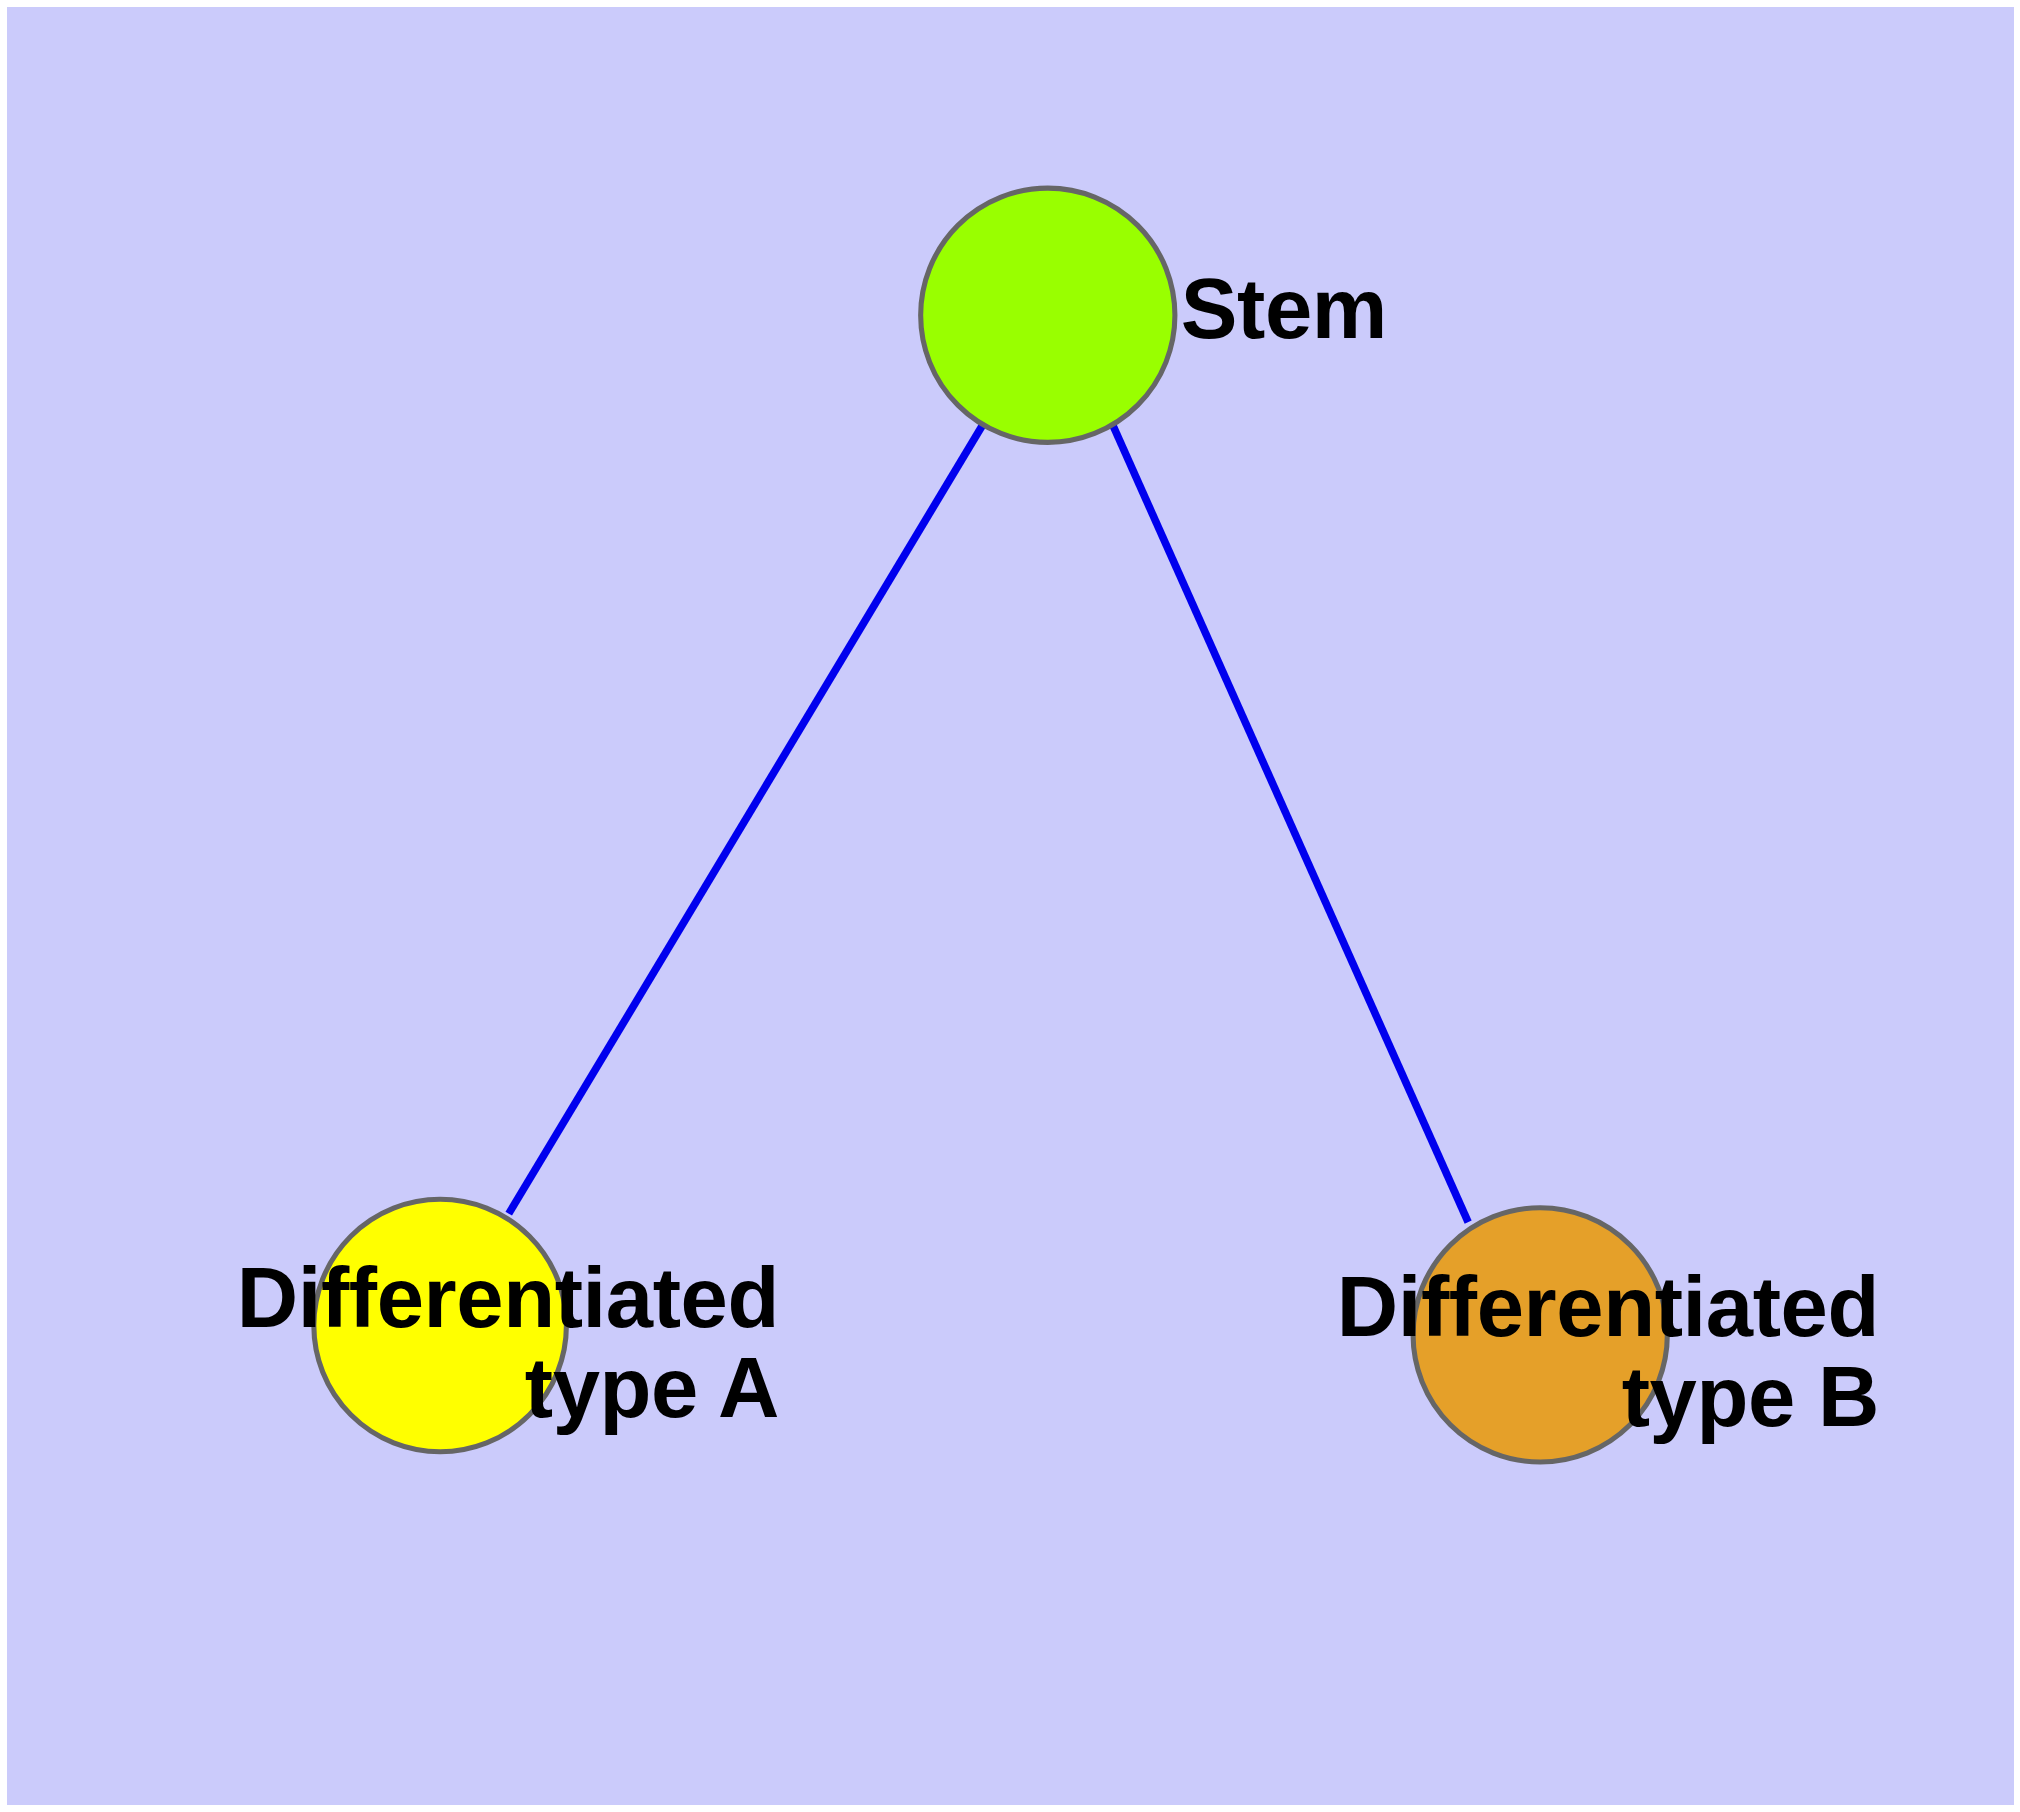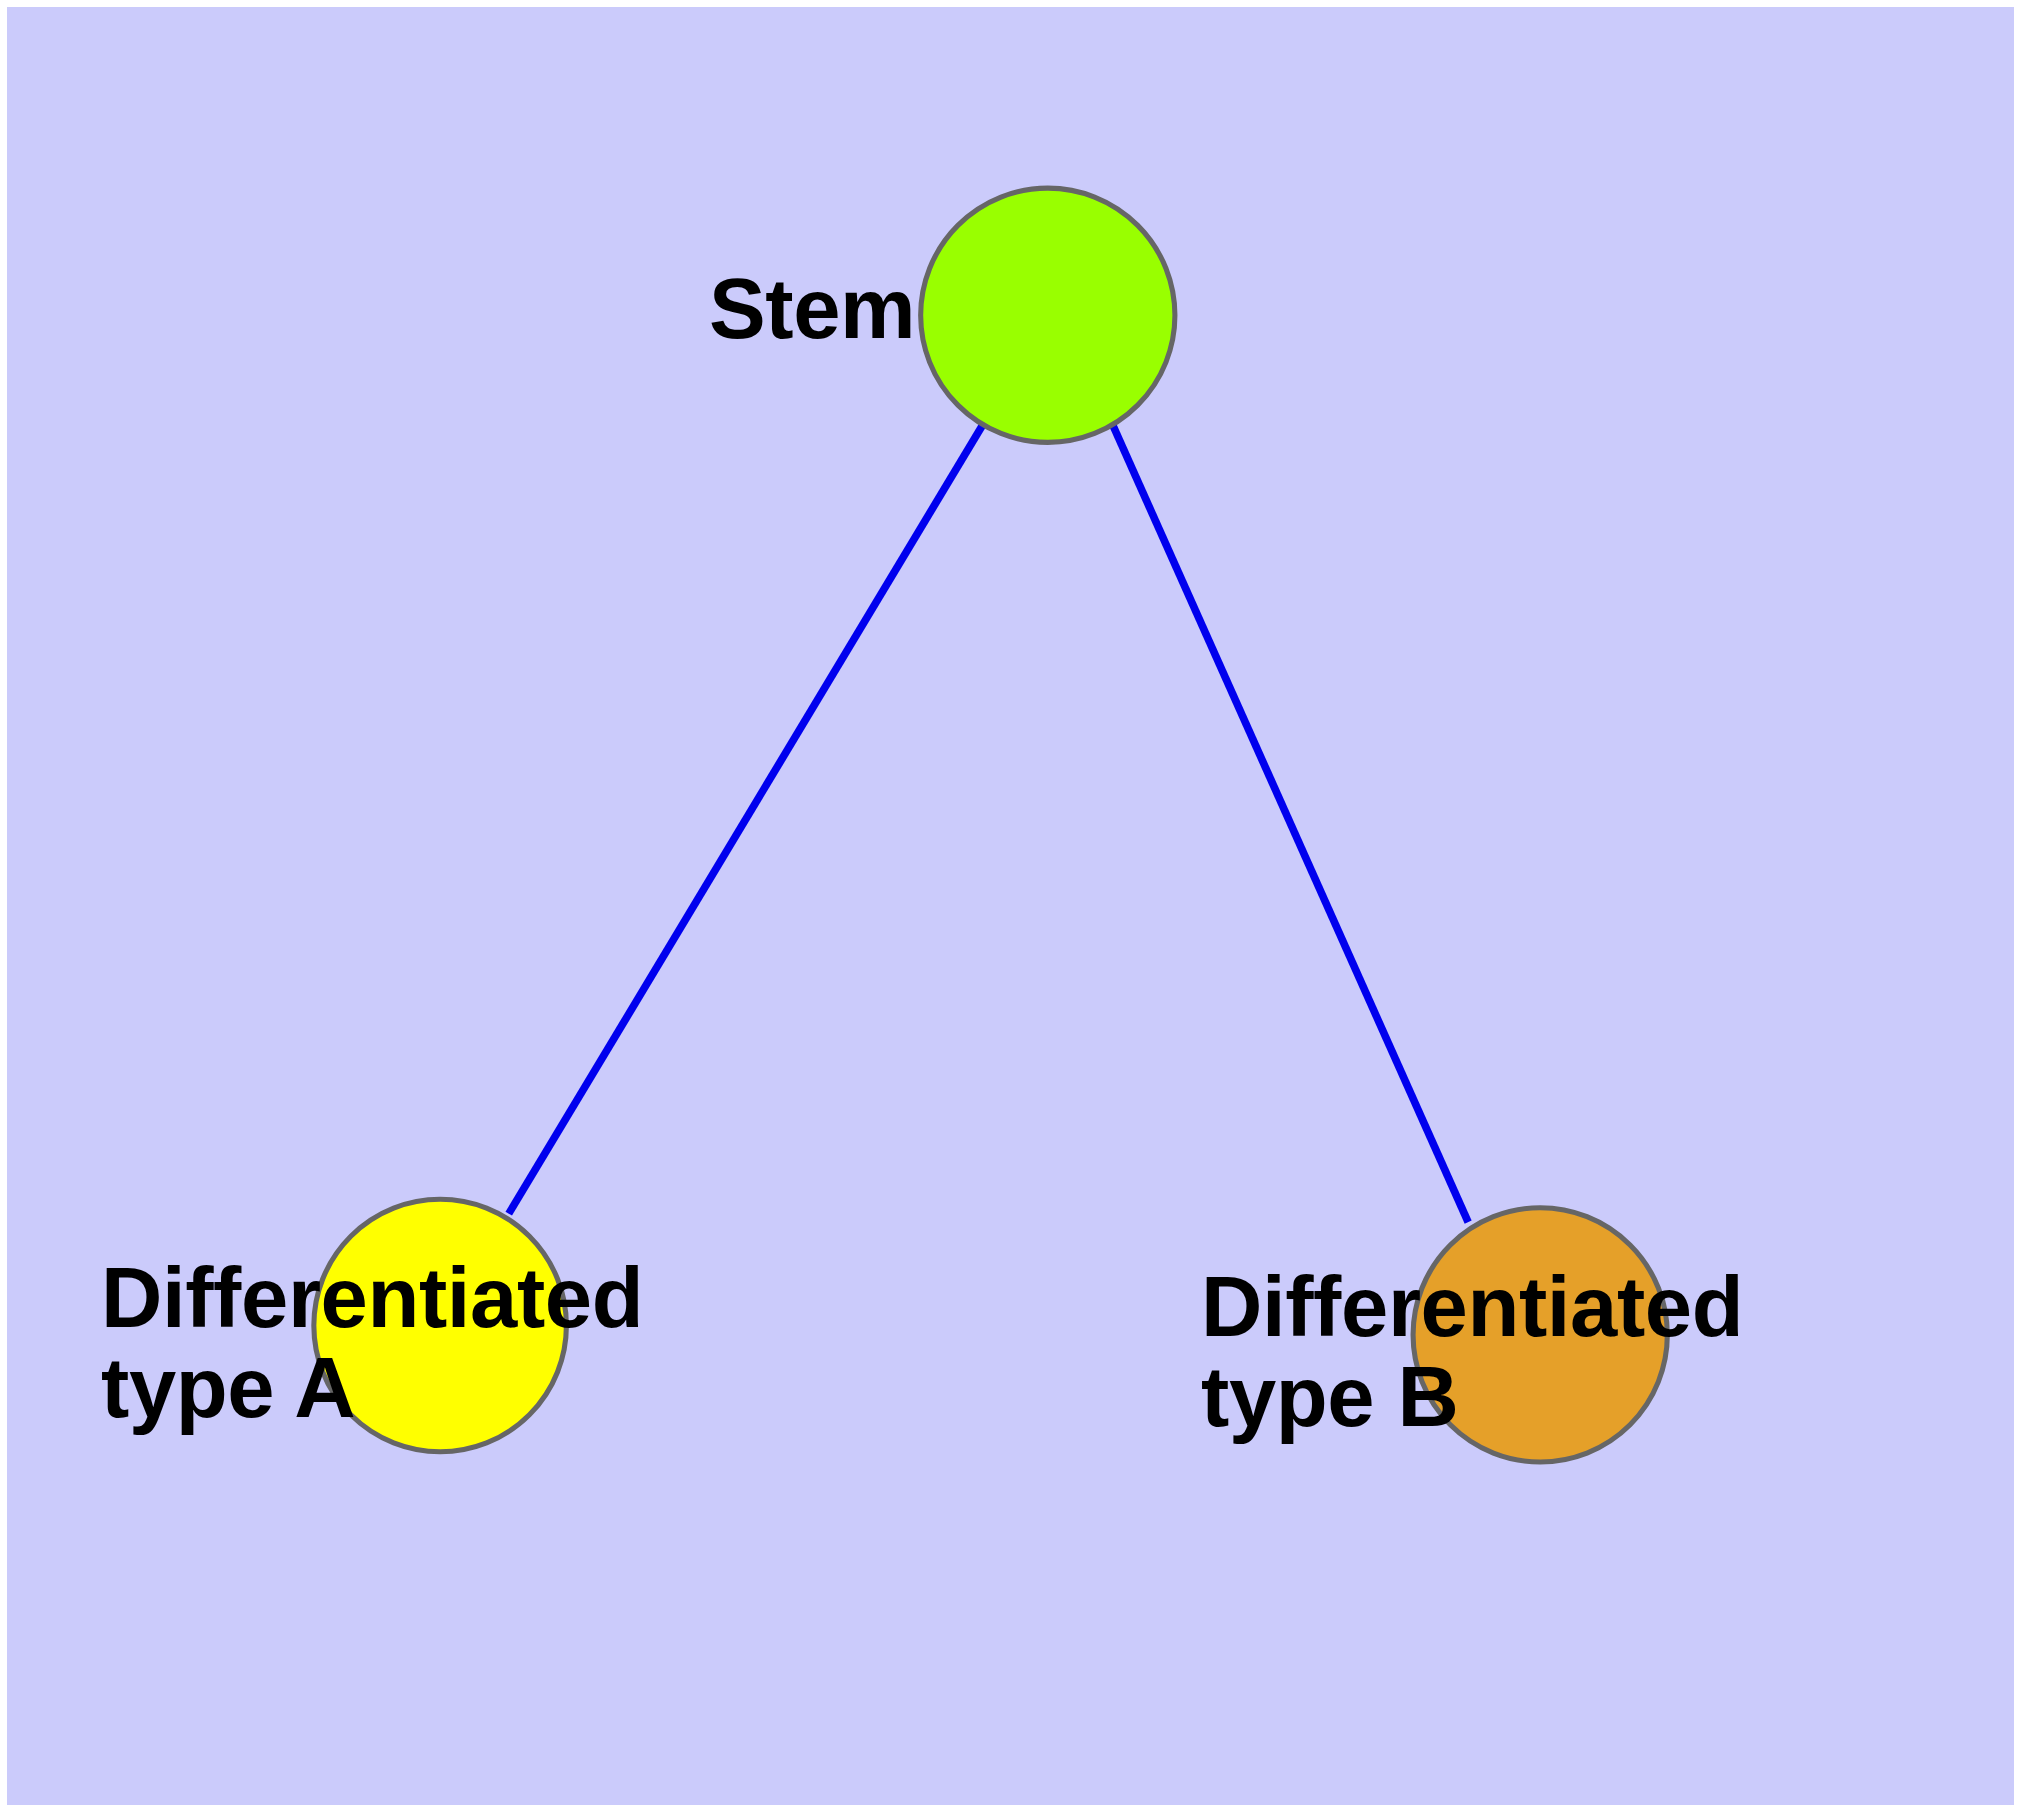--- a/index.html
+++ b/index.html
@@ -27,21 +27,21 @@
     position: absolute;
     left: 0;
     top: 0;
     width: 2021px;
     height: 1812px;
   }
   .node-label {
     position: absolute;
     color: #000000;
     font-weight: bold;
-    text-align: left;
+    text-align: right;
     line-height: 1.06;
     white-space: pre;
     pointer-events: none;
     letter-spacing: -0.4px;
   }
   #label-stem {
     font-size: 85px;
     left: 709px;
     top: 264px;
     width: 678px;

